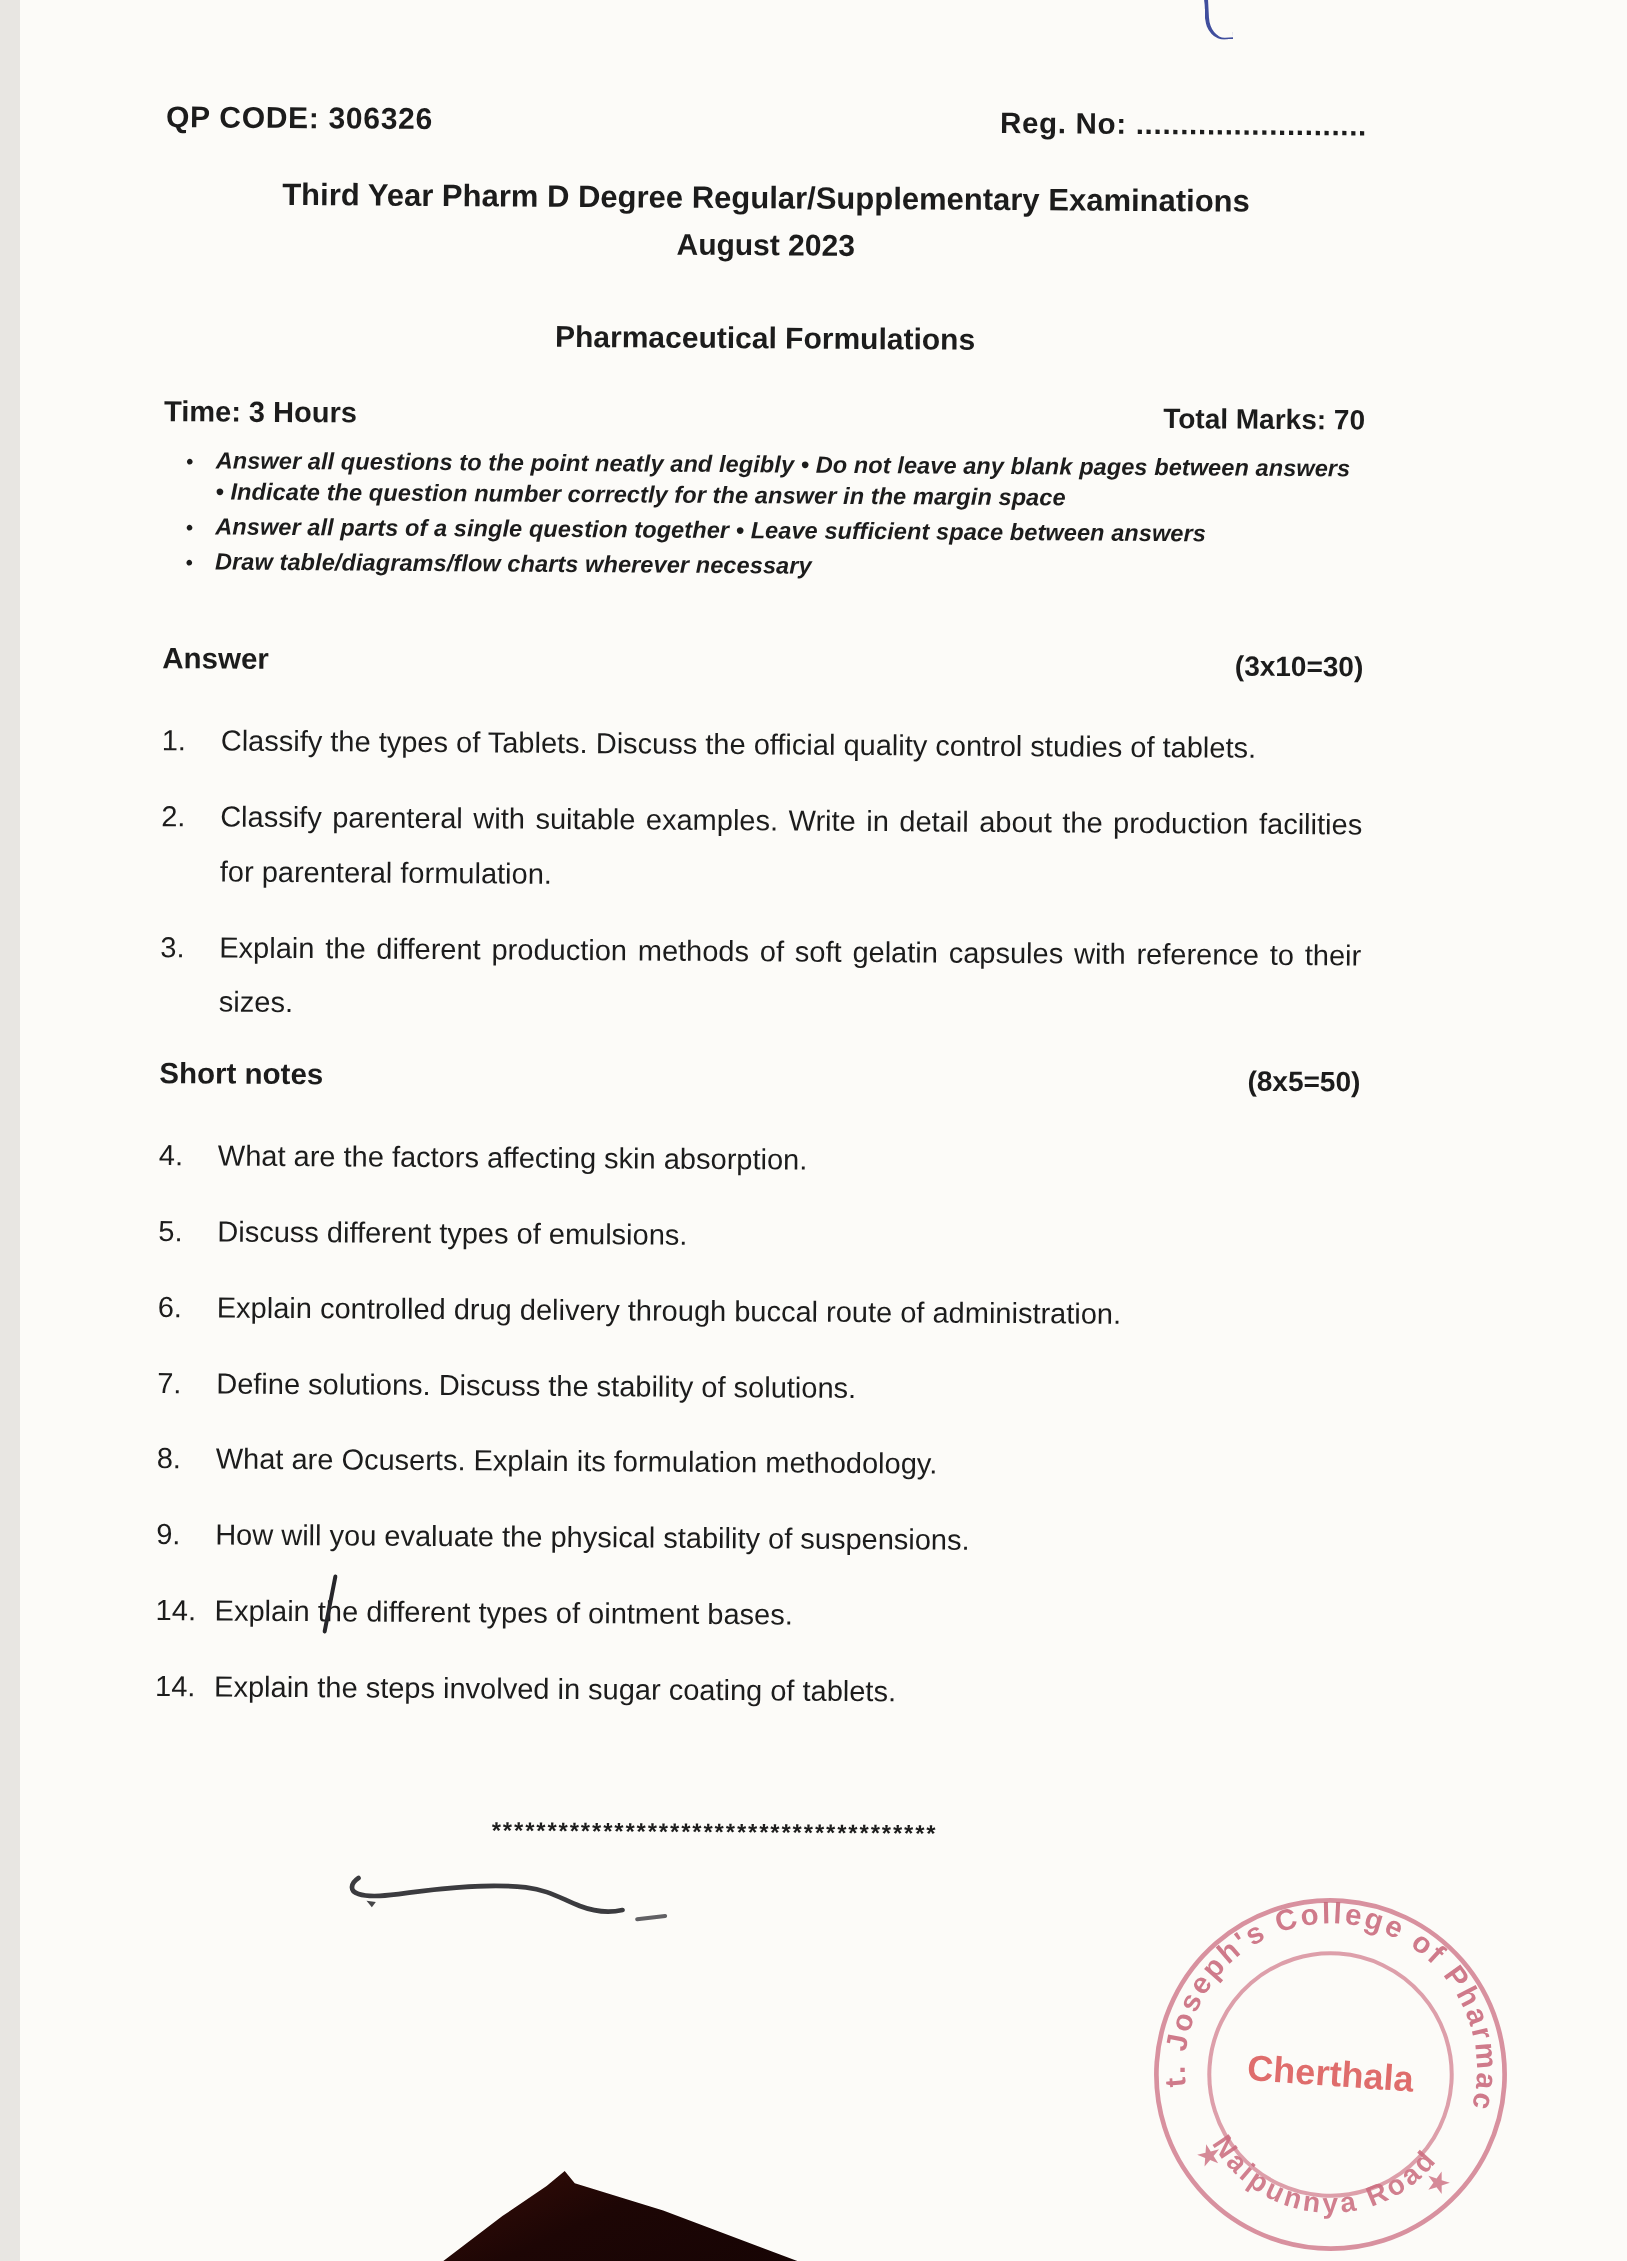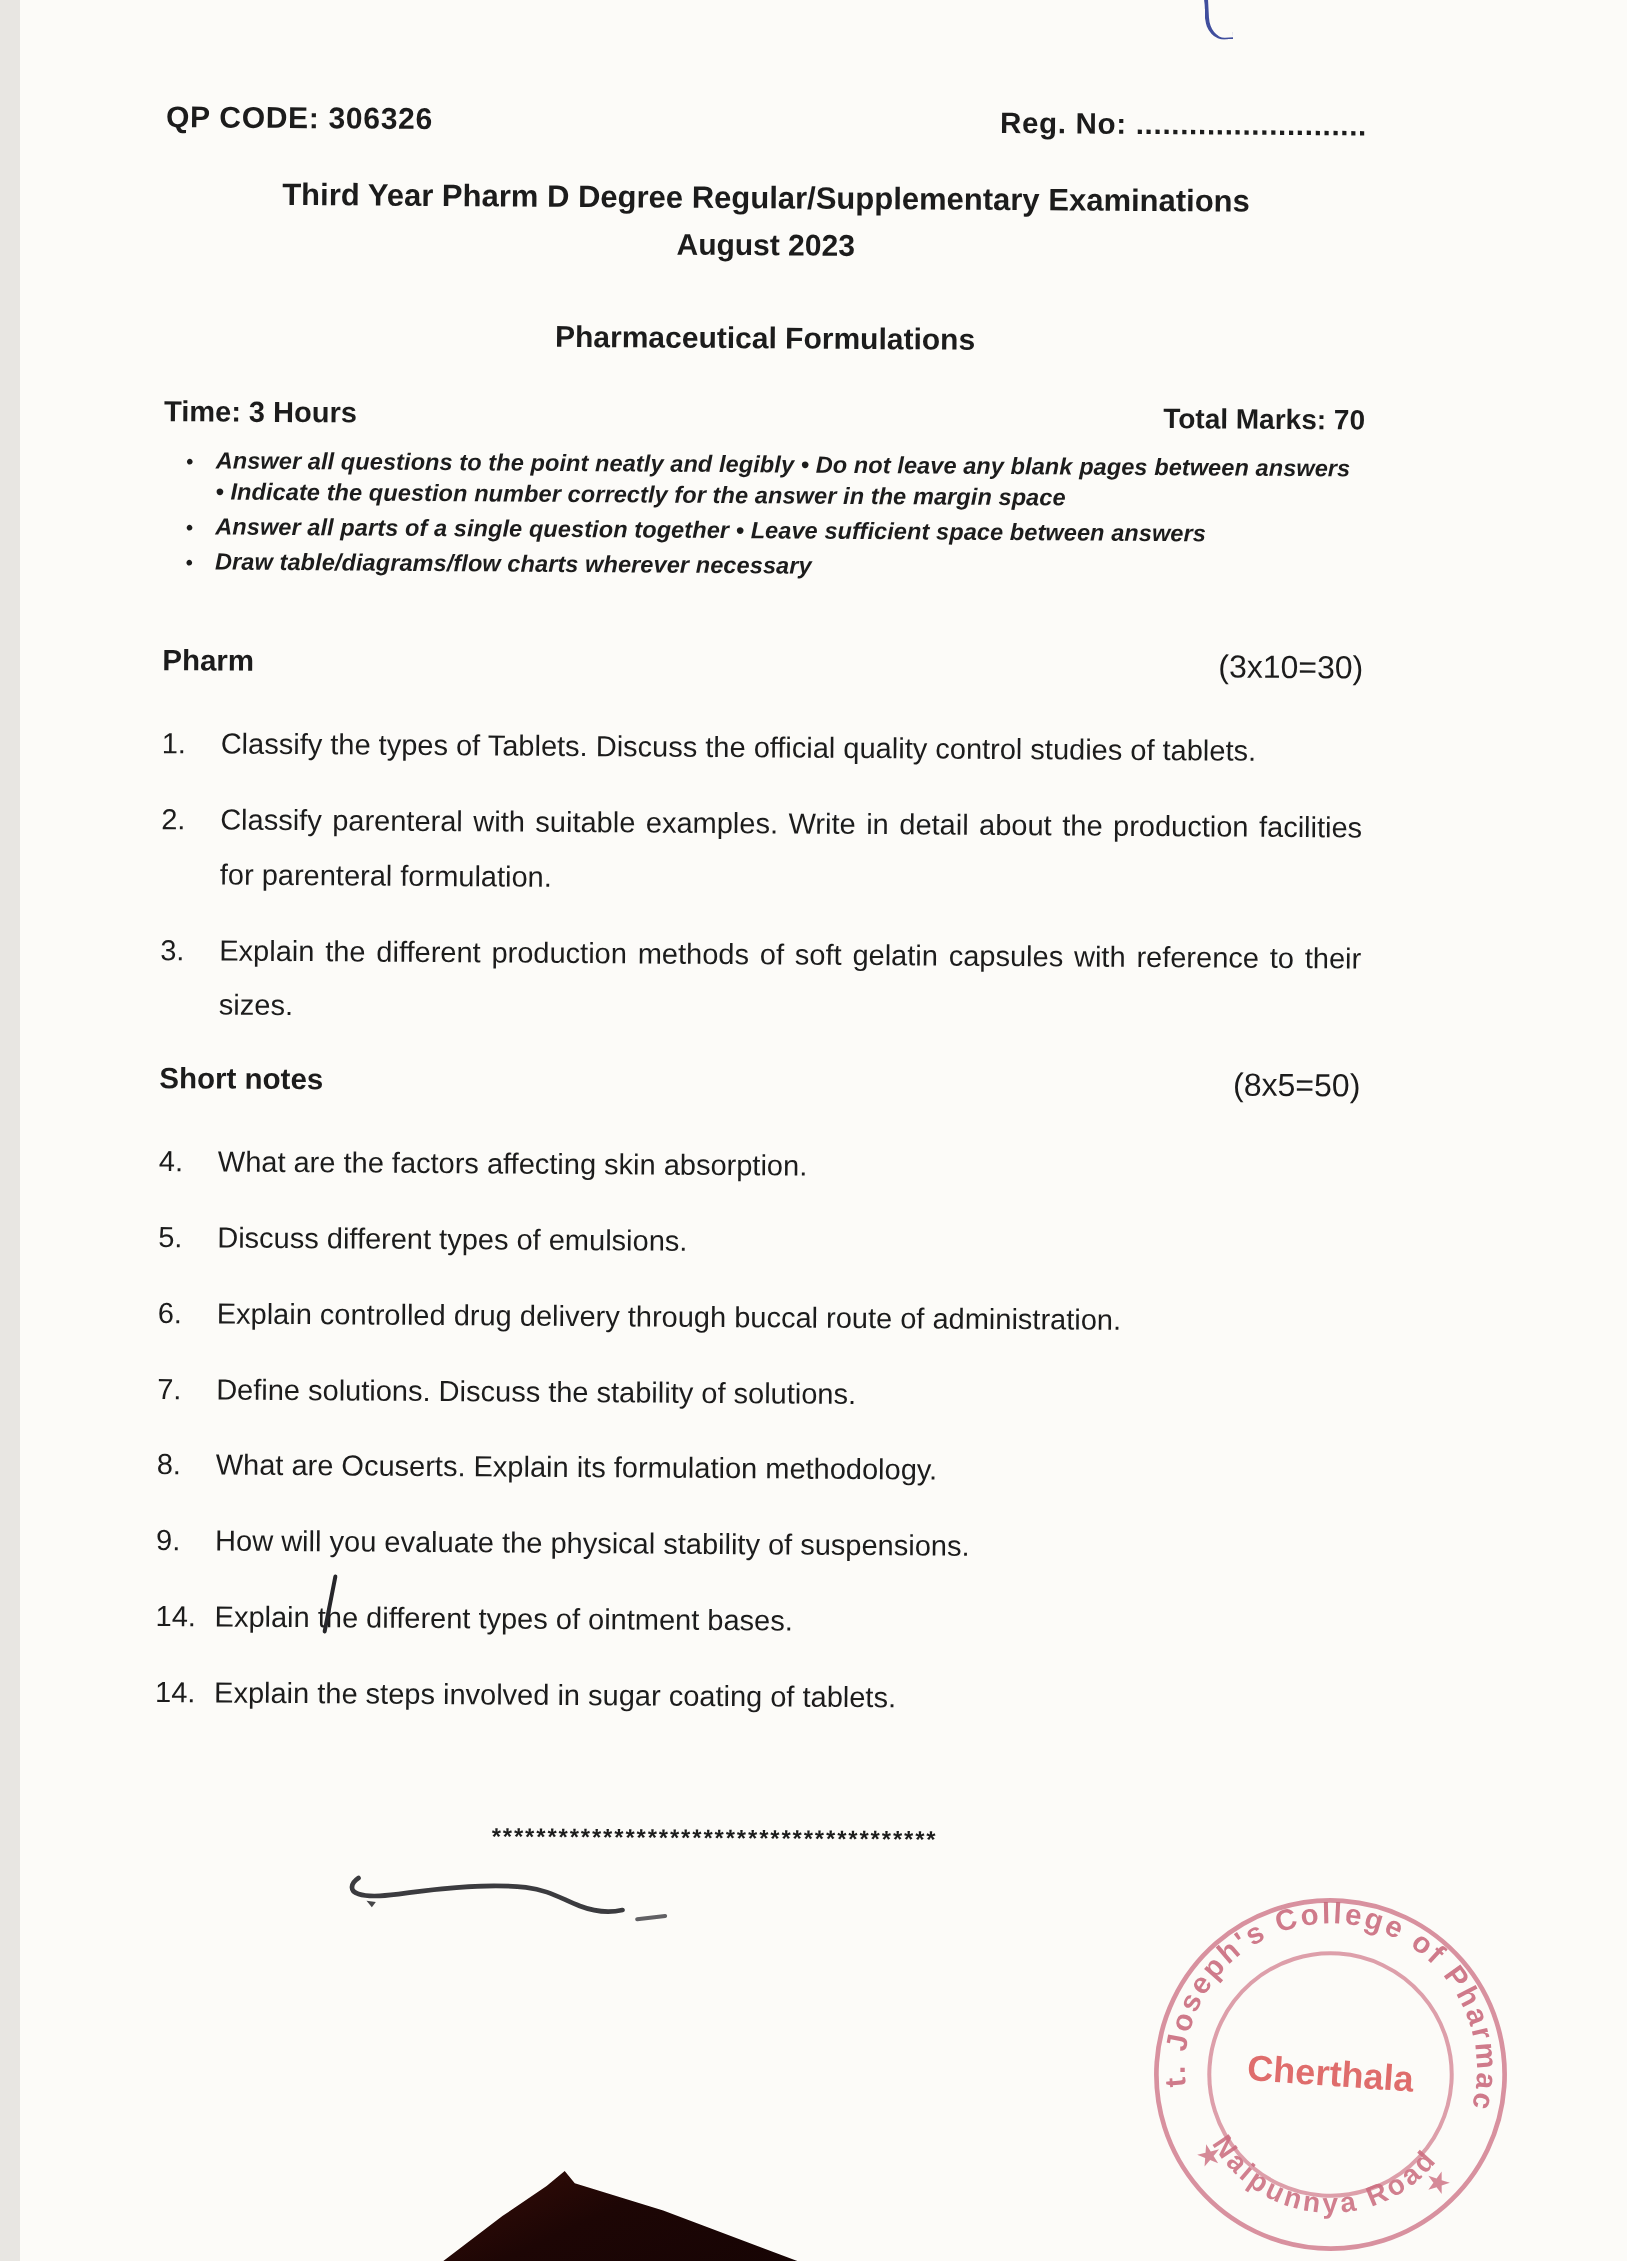--- a/index.html
+++ b/index.html
@@ -41,21 +41,21 @@
     margin-bottom:4px;
     letter-spacing:0.1px;
   }
   .instr-bullet{width:52px;flex:none;text-align:center;font-size:20px;padding-top:2.7px;}
   .instr-text{width:1139px;}
   .section-head{
     display:flex;justify-content:space-between;align-items:baseline;
     margin-top:64px;
   }
   .section-title{font-size:29.5px;font-weight:bold;}
-  .section-marks{font-size:32px;font-weight:normal;}
+  .section-marks{font-size:28px;font-weight:bold;}
   .qlist{margin-top:38px;}
   .q-item{
     display:flex;
     font-size:29px;
     line-height:1.88;
     margin-bottom:21.4px;
   }
   .q-num{width:59px;flex:none;}
   .q-text{width:1142px;}
   .q-text.justify{text-align:justify;}
@@ -130,21 +130,21 @@
           <span class="instr-bullet">•</span>
           <span class="instr-text">Answer all parts of a single question together  • Leave sufficient space between answers</span>
         </div>
         <div class="instr-item">
           <span class="instr-bullet">•</span>
           <span class="instr-text">Draw table/diagrams/flow charts wherever necessary</span>
         </div>
       </div>
 
       <div class="section-head">
-        <div class="section-title">Pharm</div>
+        <div class="section-title">Answer</div>
         <div class="section-marks">(3x10=30)</div>
       </div>
 
       <div class="qlist">
         <div class="q-item">
           <span class="q-num">1.</span>
           <span class="q-text">Classify the types of Tablets. Discuss the official quality control studies of tablets.</span>
         </div>
         <div class="q-item">
           <span class="q-num">2.</span>

